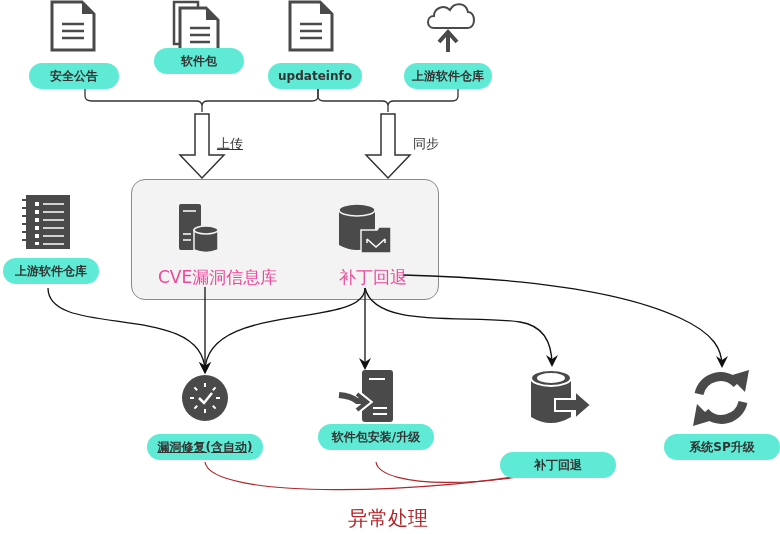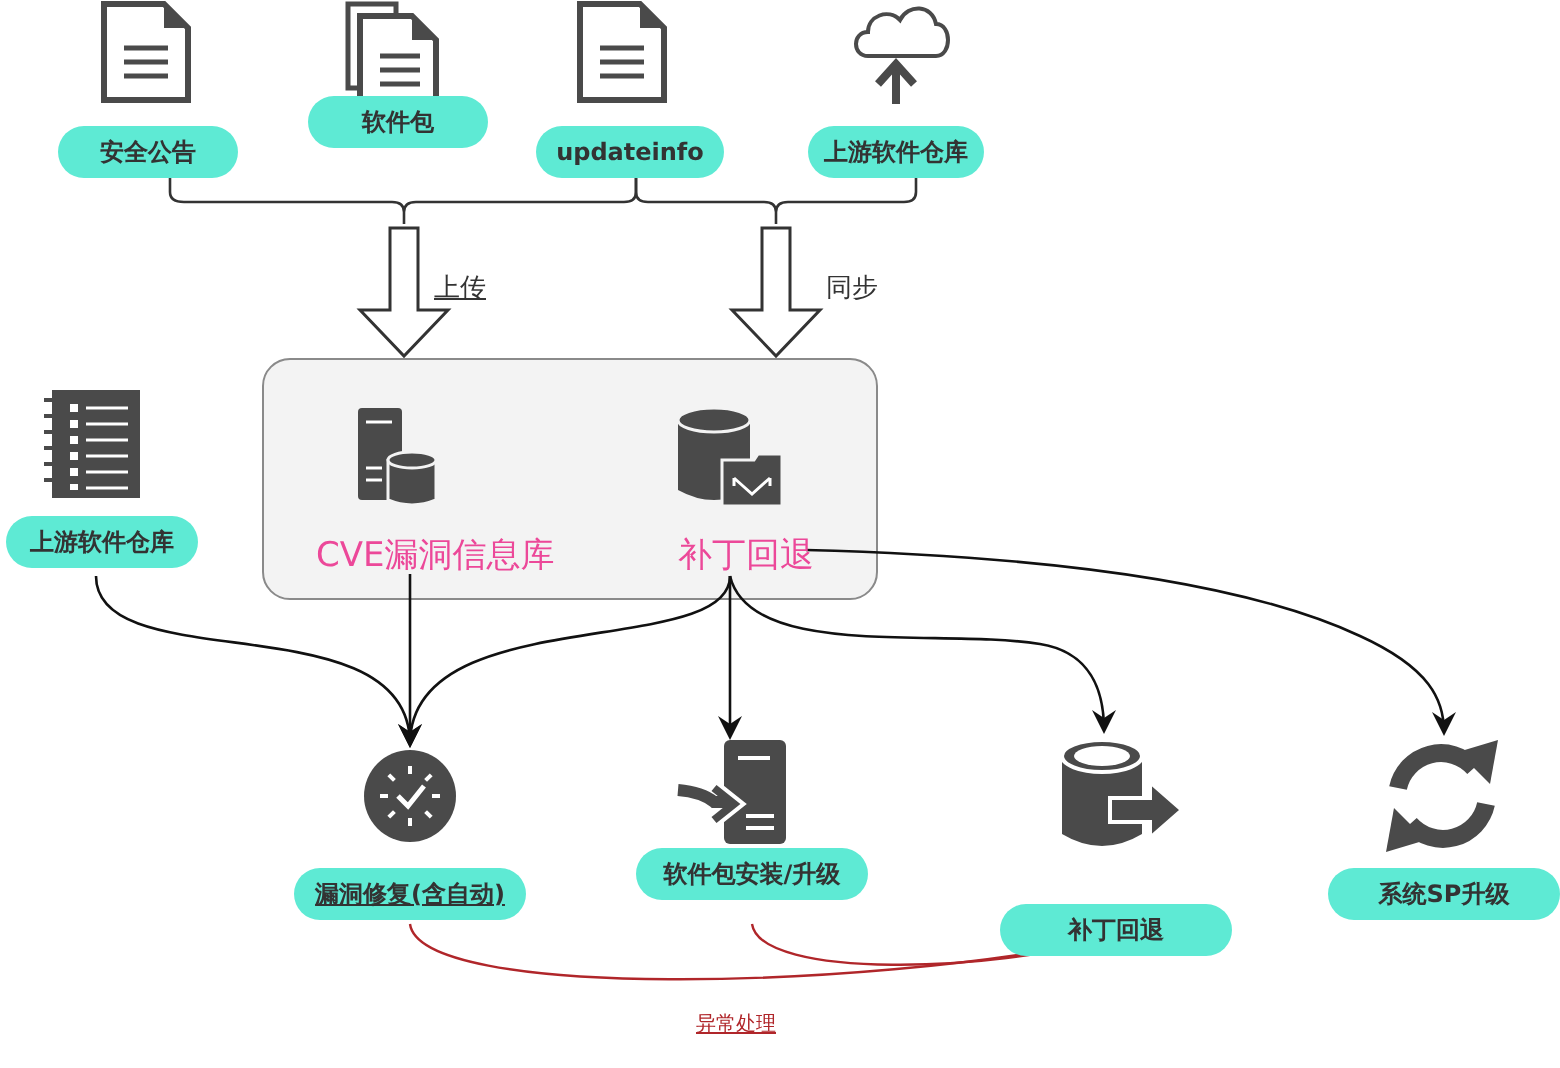--- a/index.html
+++ b/index.html
@@ -1,20 +1,20 @@
 <!DOCTYPE html>
 <html><head>
 <meta charset="utf-8">
 <style>
   html,body{margin:0;padding:0;background:#ffffff;}
   body{width:780px;height:534px;position:relative;overflow:hidden;font-family:"DejaVu Sans","Liberation Sans",sans-serif;}
   #canvas{position:absolute;left:0;top:0;width:780px;height:534px;}
   .pill{position:absolute;height:26px;line-height:26px;border-radius:13px;background:#5eead4;color:#333;font-size:12px;font-weight:bold;text-align:center;white-space:nowrap;}
   .lbl{position:absolute;font-size:13px;color:#333;white-space:nowrap;}
-  .red{color:#b0262a;font-size:10px;text-decoration:underline;}
+  .red{color:#b0262a;font-size:20px;}
   .group-box{position:absolute;left:131px;top:179px;width:306px;height:119px;border:1px solid #8a8a8a;border-radius:14px;background:#f3f3f3;}
   .inbox{position:absolute;font-size:17px;font-weight:normal;color:#ec4899;white-space:nowrap;}
 </style>
 </head>
 <body>
 
 <svg id="canvas" viewBox="0 0 780 534">
   <defs>
     <marker id="arr" markerWidth="10" markerHeight="10" refX="8" refY="5" orient="auto" markerUnits="userSpaceOnUse">
       <path d="M0,0 L10,5 L0,10 L3,5 Z" fill="#111"></path>

